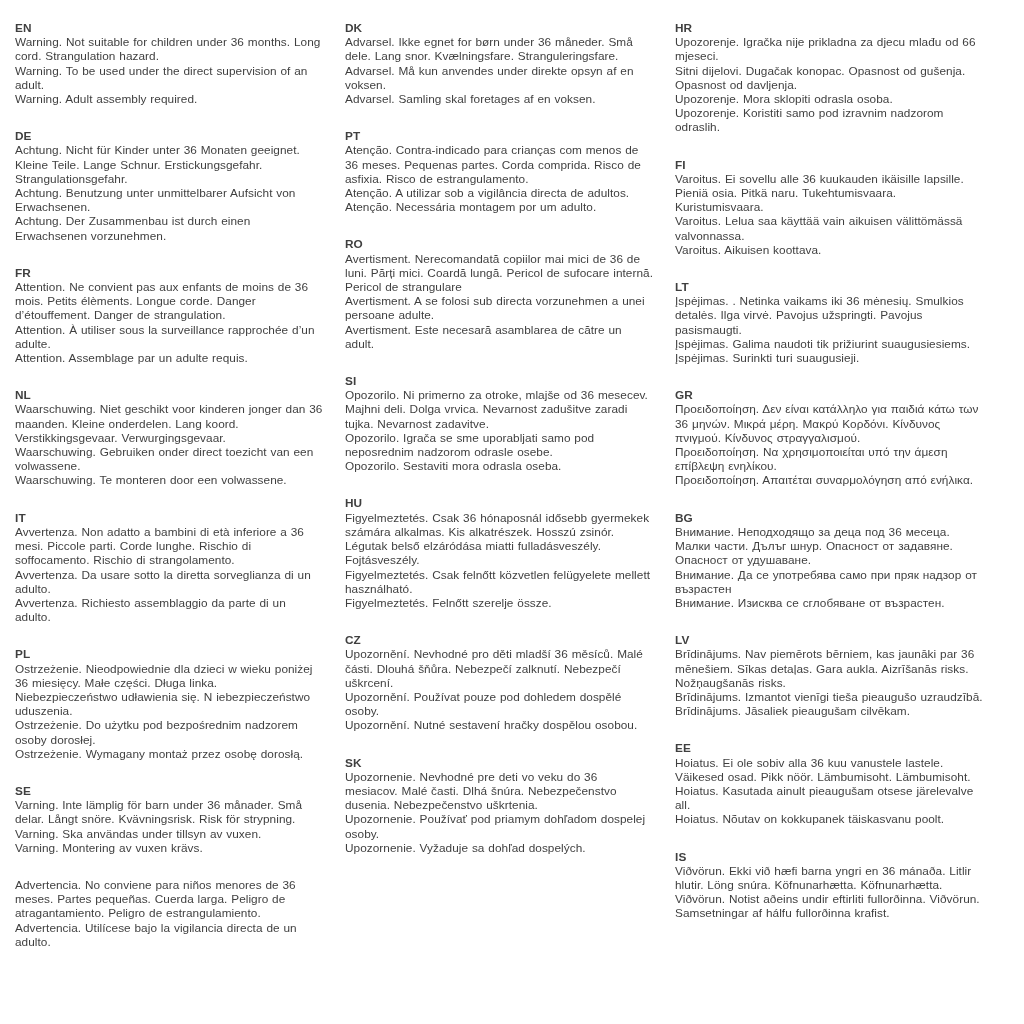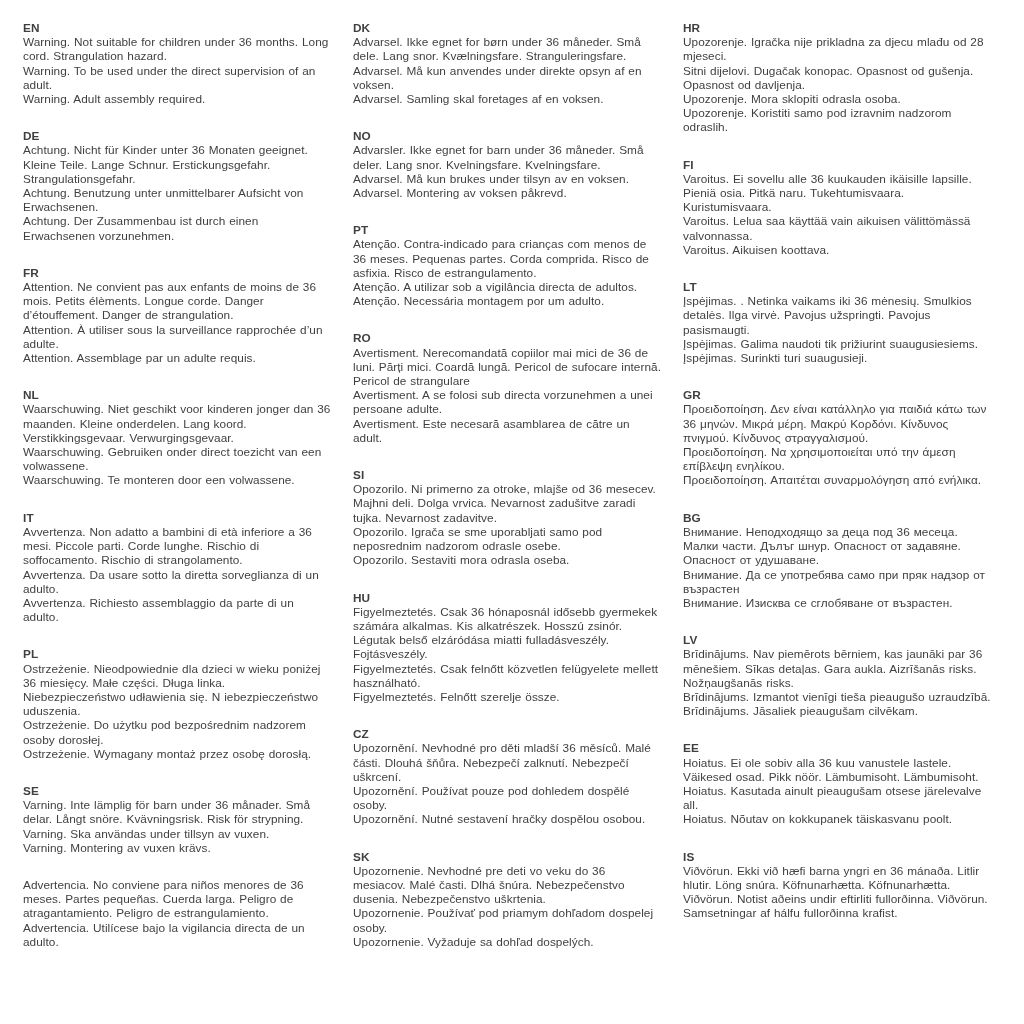--- a/index.html
+++ b/index.html
@@ -4,21 +4,21 @@
 <style>
   html, body {
     margin: 0;
     padding: 0;
     background: #ffffff;
   }
   .page {
     width: 1024px;
     height: 1024px;
     box-sizing: border-box;
-    padding: 21px 0 0 23px;
+    padding: 21px 0 0 15px;
     background: var(--page-bg, #ffffff);
     overflow: hidden;
     font-family: "Liberation Sans", "DejaVu Sans", sans-serif;
     color: var(--text-color, #3f3f3f);
   }
   .columns {
     display: grid;
     grid-template-columns: 308px 308px 308px;
     column-gap: 22px;
   }
@@ -99,26 +99,20 @@
         </section>
       </div>
     <div class="column">
         <section class="lang-section">
           <h2 class="lang-code">DK</h2>
           <p class="warning-par">Advarsel. Ikke egnet for børn under 36 måneder. Små dele. Lang snor. Kvælningsfare. Stranguleringsfare.</p>
           <p class="warning-par">Advarsel. Må kun anvendes under direkte opsyn af en voksen.</p>
           <p class="warning-par">Advarsel. Samling skal foretages af en voksen.</p>
         </section>
         <section class="lang-section">
-          <h2 class="lang-code">NO</h2>
-          <p class="warning-par">Advarsler. Ikke egnet for barn under 36 måneder. Små deler. Lang snor. Kvelningsfare. Kvelningsfare.</p>
-          <p class="warning-par">Advarsel. Må kun brukes under tilsyn av en voksen.</p>
-          <p class="warning-par">Advarsel. Montering av voksen påkrevd.</p>
-        </section>
-        <section class="lang-section">
           <h2 class="lang-code">PT</h2>
           <p class="warning-par">Atenção. Contra-indicado para crianças com menos de 36 meses. Pequenas partes. Corda comprida. Risco de asfixia. Risco de estrangulamento.</p>
           <p class="warning-par">Atenção. A utilizar sob a vigilância directa de adultos. Atenção. Necessária montagem por um adulto.</p>
         </section>
         <section class="lang-section">
           <h2 class="lang-code">RO</h2>
           <p class="warning-par">Avertisment. Nerecomandată copiilor mai mici de 36 de luni. Părți mici. Coardă lungă. Pericol de sufocare internă. Pericol de strangulare</p>
           <p class="warning-par">Avertisment. A se folosi sub directa vorzunehmen a unei persoane adulte.</p>
           <p class="warning-par">Avertisment. Este necesară asamblarea de către un adult.</p>
         </section>
@@ -143,21 +137,21 @@
         <section class="lang-section">
           <h2 class="lang-code">SK</h2>
           <p class="warning-par">Upozornenie. Nevhodné pre deti vo veku do 36 mesiacov. Malé časti. Dlhá šnúra. Nebezpečenstvo dusenia. Nebezpečenstvo uškrtenia.</p>
           <p class="warning-par">Upozornenie. Používať pod priamym dohľadom dospelej osoby.</p>
           <p class="warning-par">Upozornenie. Vyžaduje sa dohľad dospelých.</p>
         </section>
       </div>
     <div class="column">
         <section class="lang-section">
           <h2 class="lang-code">HR</h2>
-          <p class="warning-par">Upozorenje. Igračka nije prikladna za djecu mlađu od 28 mjeseci.</p>
+          <p class="warning-par">Upozorenje. Igračka nije prikladna za djecu mlađu od 66 mjeseci.</p>
           <p class="warning-par">Sitni dijelovi. Dugačak konopac. Opasnost od gušenja. Opasnost od davljenja.</p>
           <p class="warning-par">Upozorenje. Mora sklopiti odrasla osoba.</p>
           <p class="warning-par">Upozorenje. Koristiti samo pod izravnim nadzorom odraslih.</p>
         </section>
         <section class="lang-section">
           <h2 class="lang-code">FI</h2>
           <p class="warning-par">Varoitus. Ei sovellu alle 36 kuukauden ikäisille lapsille. Pieniä osia. Pitkä naru. Tukehtumisvaara. Kuristumisvaara.</p>
           <p class="warning-par">Varoitus. Lelua saa käyttää vain aikuisen välittömässä valvonnassa.</p>
           <p class="warning-par">Varoitus. Aikuisen koottava.</p>
         </section>

